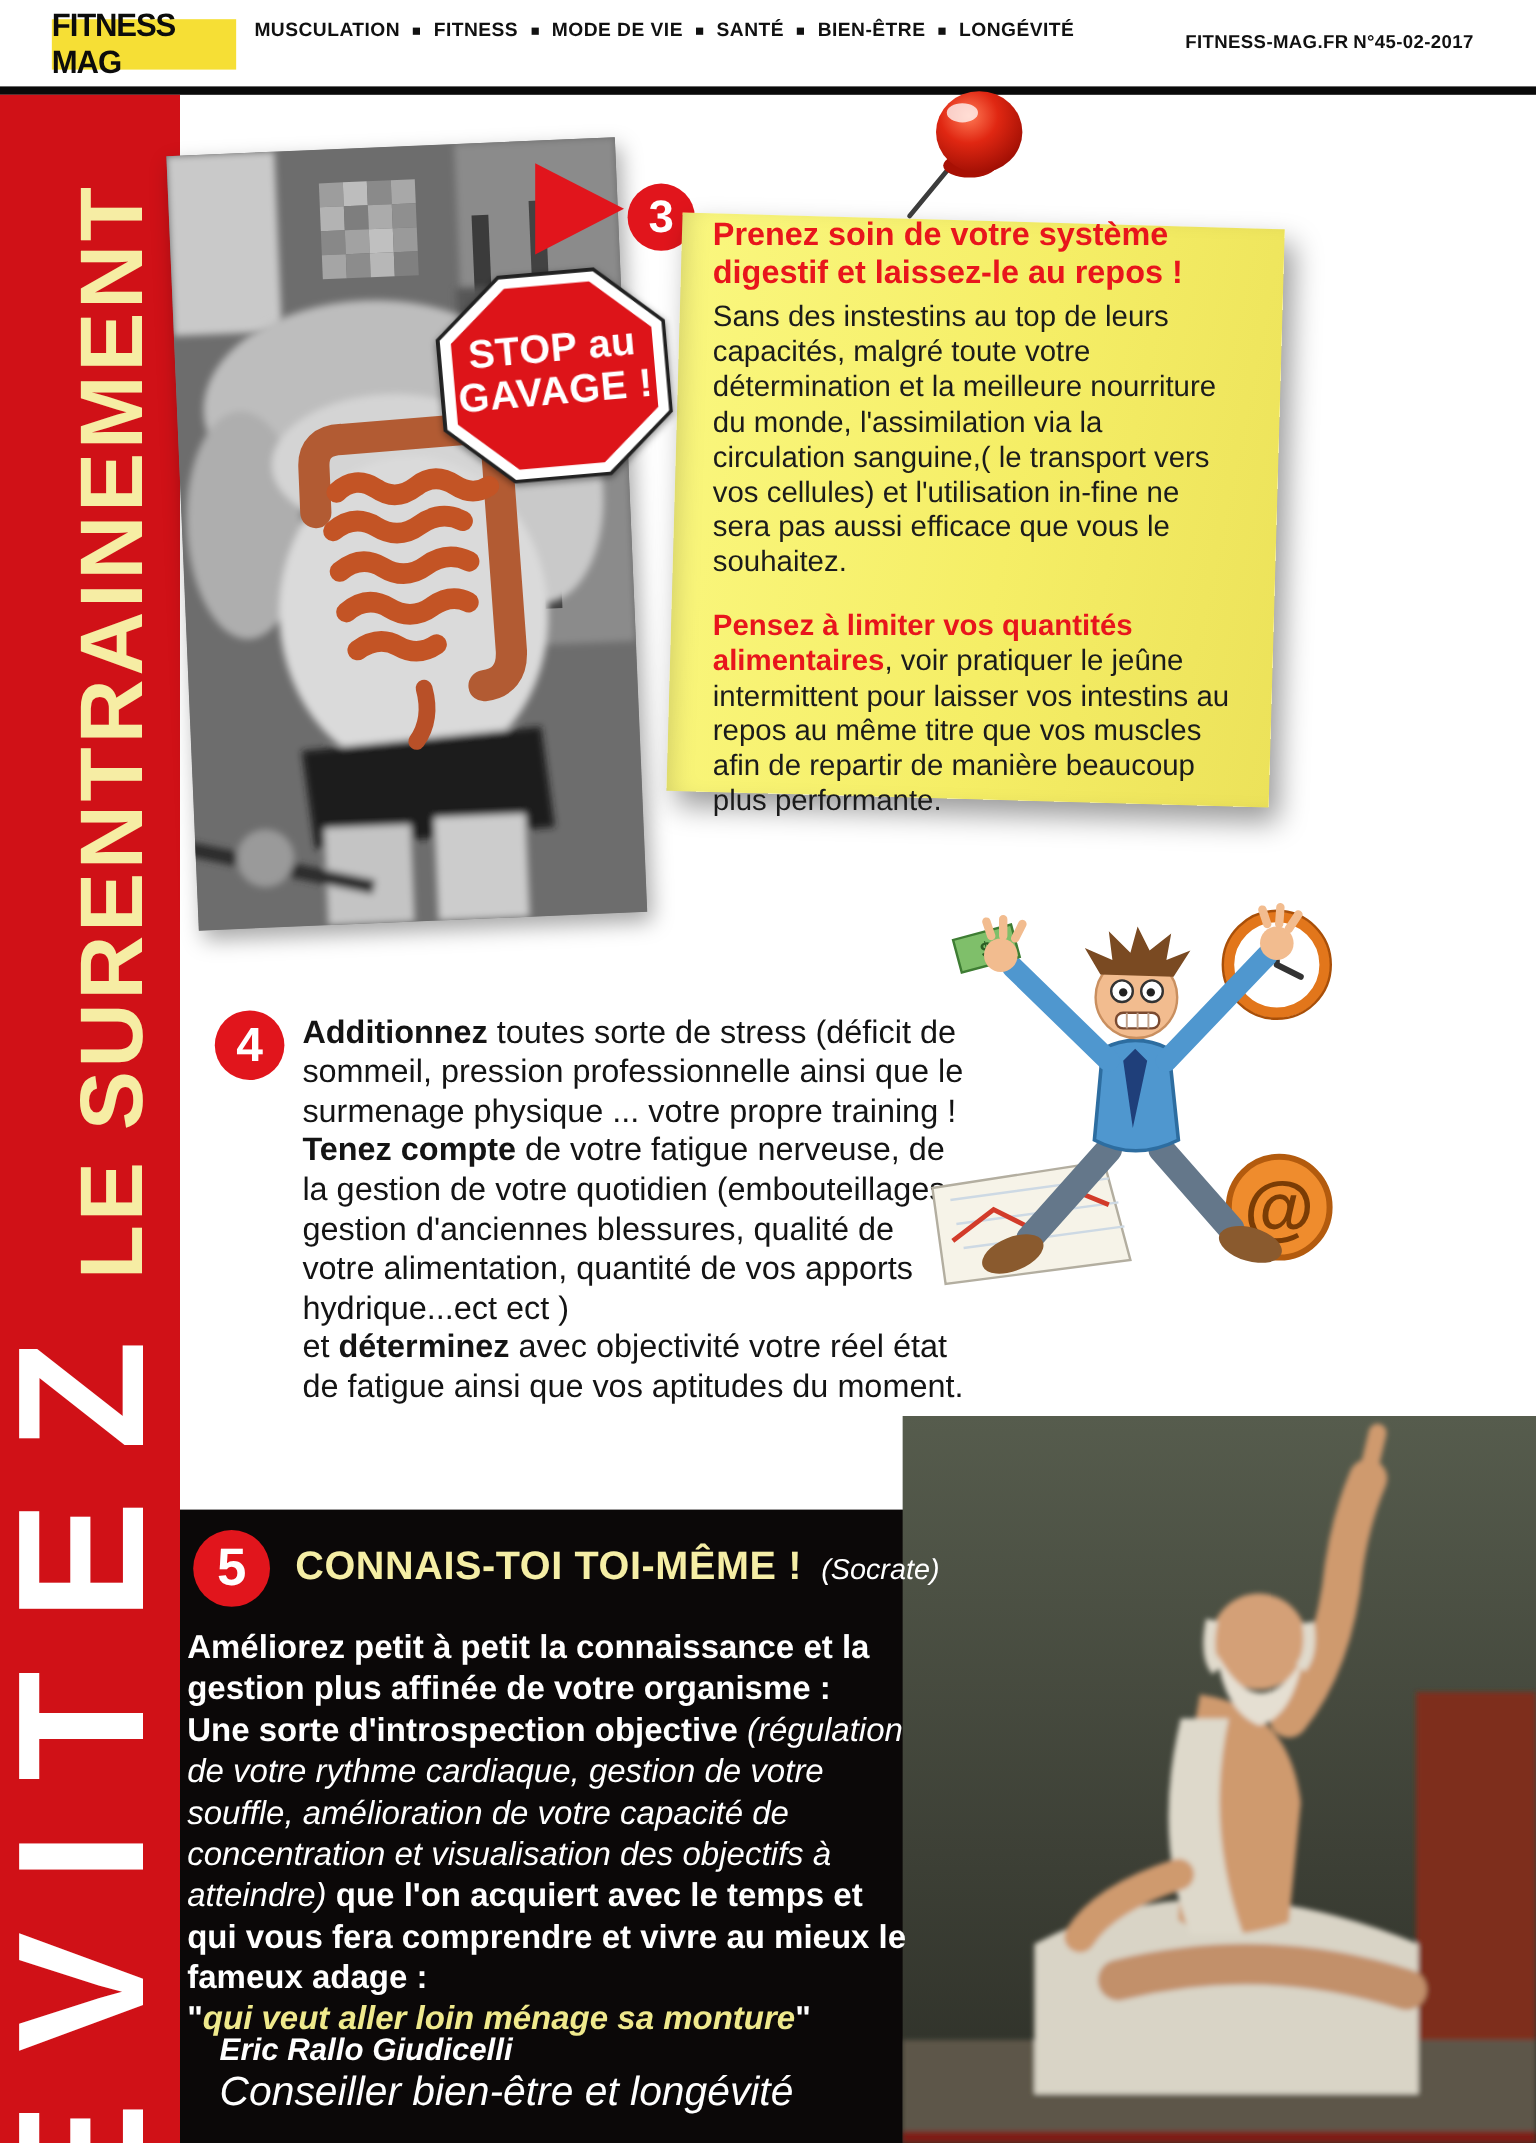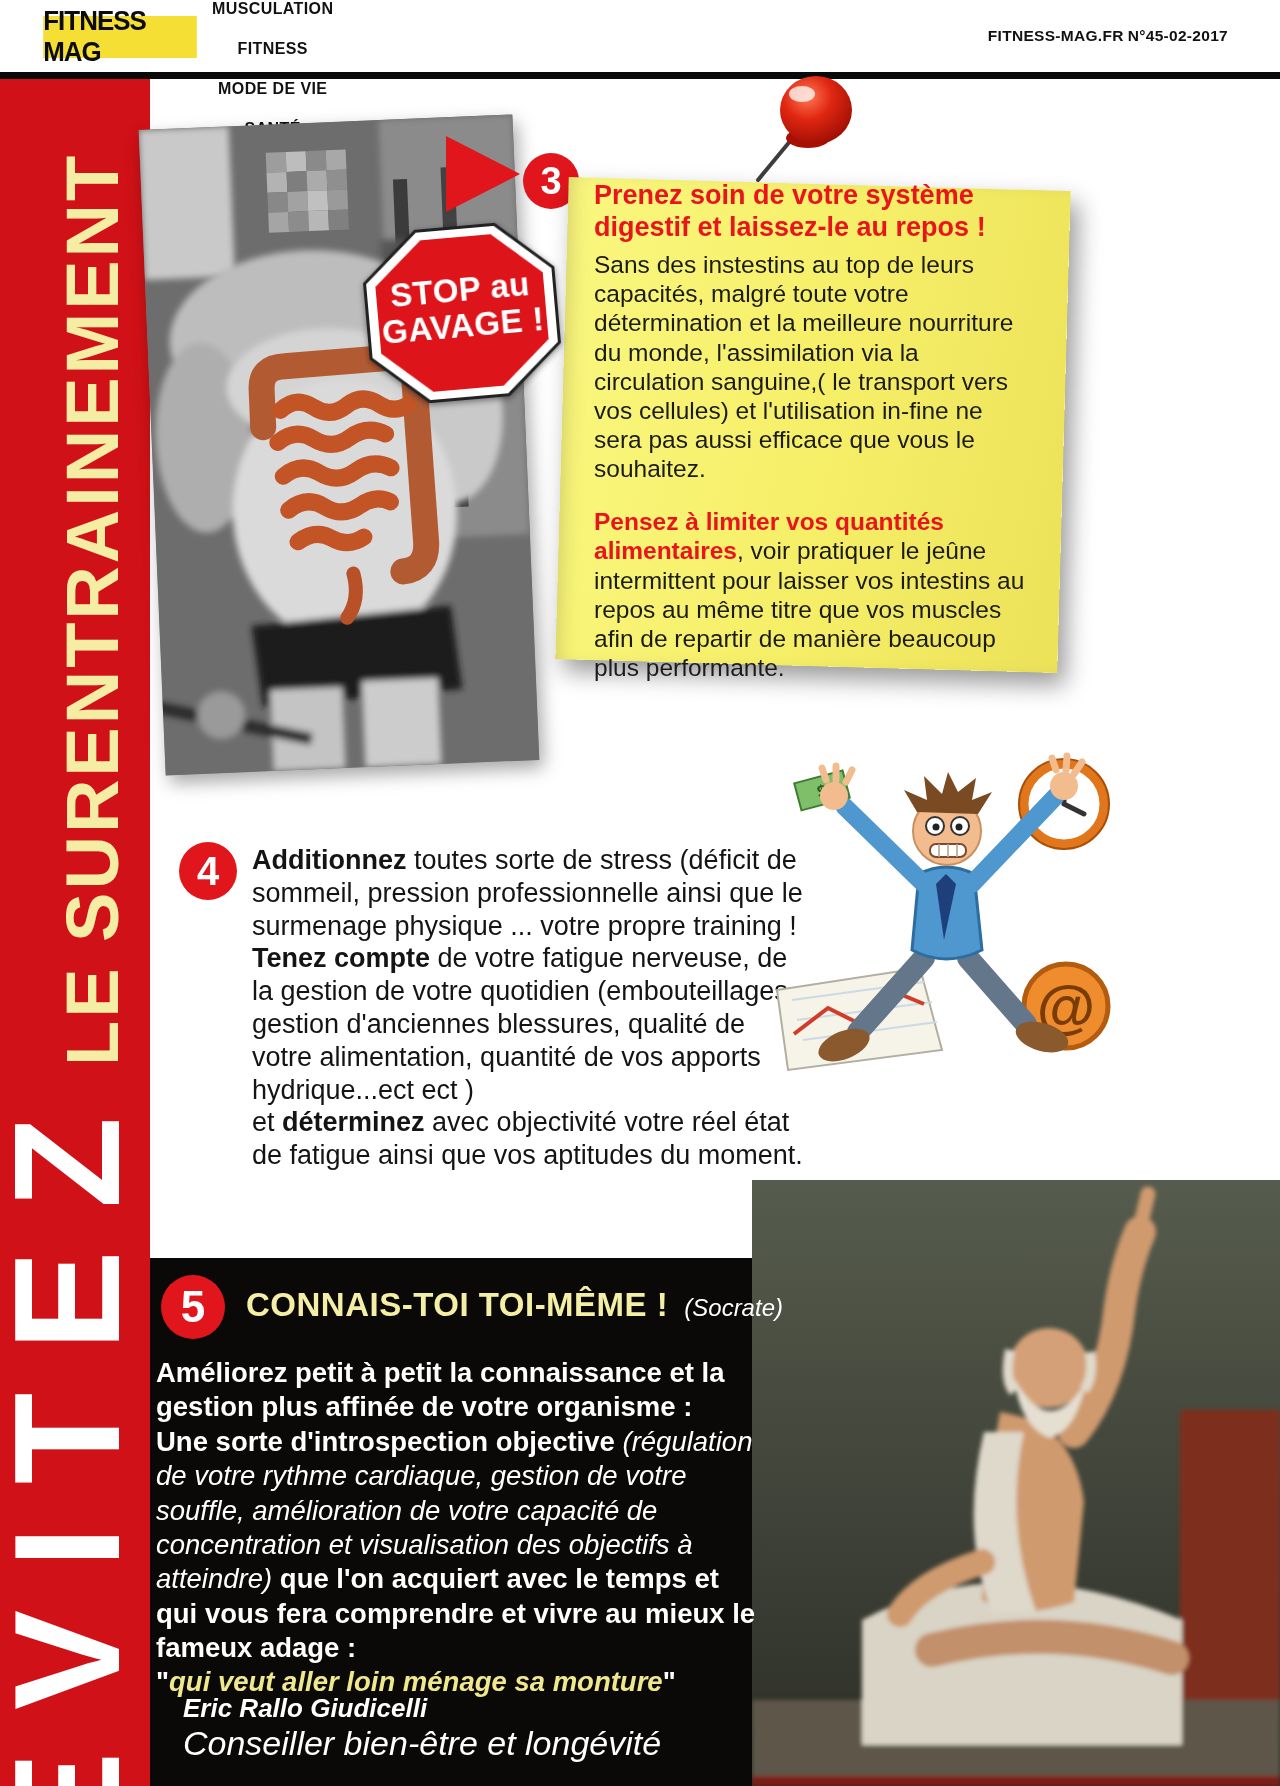--- a/index.html
+++ b/index.html
@@ -5,21 +5,21 @@
   html,body{margin:0;padding:0;background:#e9e9e9;}
   .page{position:relative;width:1280px;height:1786px;margin:0 auto;background:#ffffff;
         font-family:"Liberation Sans",sans-serif;overflow:hidden;}
   .abs{position:absolute;}
 
   
   .logo-box{left:40px;top:16px;width:160px;height:42px;background:#f6df35;display:flex;
             align-items:center;justify-content:center;font-weight:900;font-size:27px;color:#0c0c0c;
             letter-spacing:-1px;transform:scaleX(.96);}
   .cats{left:212px;top:0;height:51px;display:flex;align-items:center;gap:11px;
-        font-weight:800;font-size:16px;color:#111;letter-spacing:.4px;flex-direction:column;}
+        font-weight:800;font-size:16px;color:#111;letter-spacing:.4px;}
   .sq{width:6px;height:6px;background:#111;display:inline-block;}
   .issue-box{right:52px;top:0;height:72px;display:flex;align-items:center;gap:4px;
              font-weight:800;font-size:15.5px;color:#111;letter-spacing:.3px;}
   .black-rule{left:0;top:72px;width:1280px;height:7px;background:#0a0a0a;}
 
   
   .sidebar{left:0;top:79px;width:150px;height:1707px;background:#d01117;}
   .v-text{position:absolute;transform:rotate(-90deg);transform-origin:0 0;white-space:nowrap;line-height:1;}
   .v-small{left:56px;top:1066px;font-size:74px;font-weight:800;letter-spacing:3px;color:#f6eda4;}
   .v-big{left:-8px;top:1852px;font-size:150px;font-weight:800;letter-spacing:42px;color:#ffffff;}

